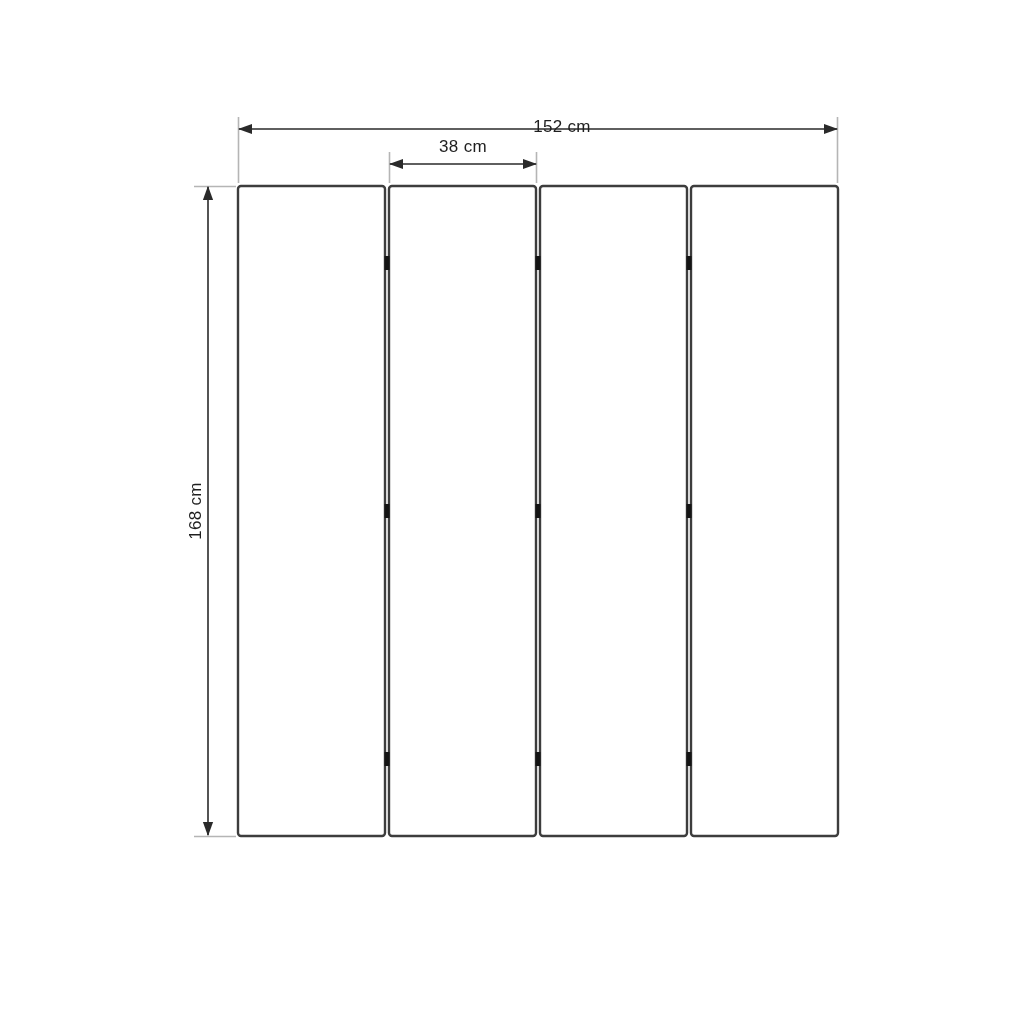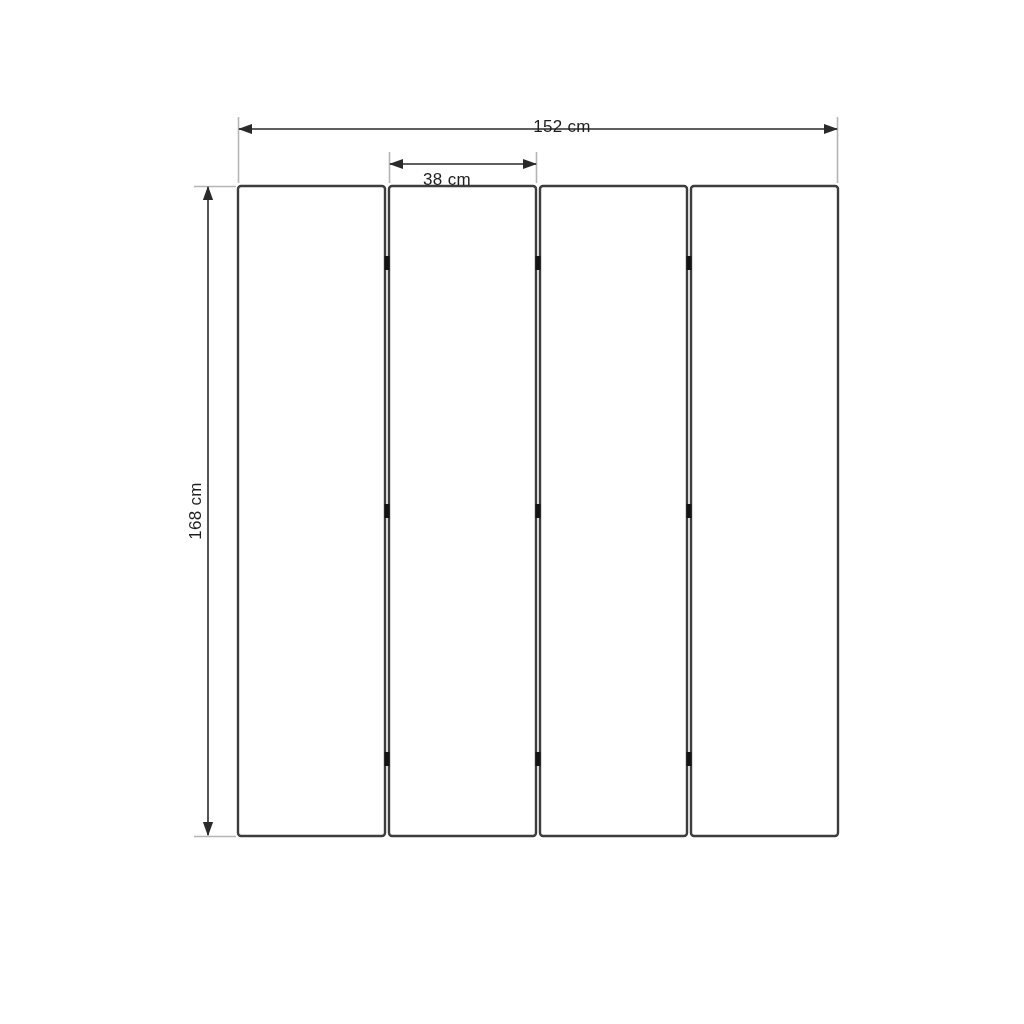--- a/index.html
+++ b/index.html
@@ -78,17 +78,17 @@
       <rect x="535.5" y="504" width="5" height="14"></rect>
       <rect x="535.5" y="752" width="5" height="14"></rect>
       <rect x="686.5" y="256" width="5" height="14"></rect>
       <rect x="686.5" y="504" width="5" height="14"></rect>
       <rect x="686.5" y="752" width="5" height="14"></rect>
     </g>
   </svg>
 
   <div class="dim-label" style="left:562px; top:112px;margin-top:15px;">152 cm</div>
 
-  <div class="dim-label" style="left:447px; top:147px;margin-top:33px;">38 cm</div>
+  <div class="dim-label" style="left:463px; top:147px;">38 cm</div>
 
   <div class="dim-label vertical" style="left:196px; top:511px;">168 cm</div>
 
 </div>
 
 </body></html>

